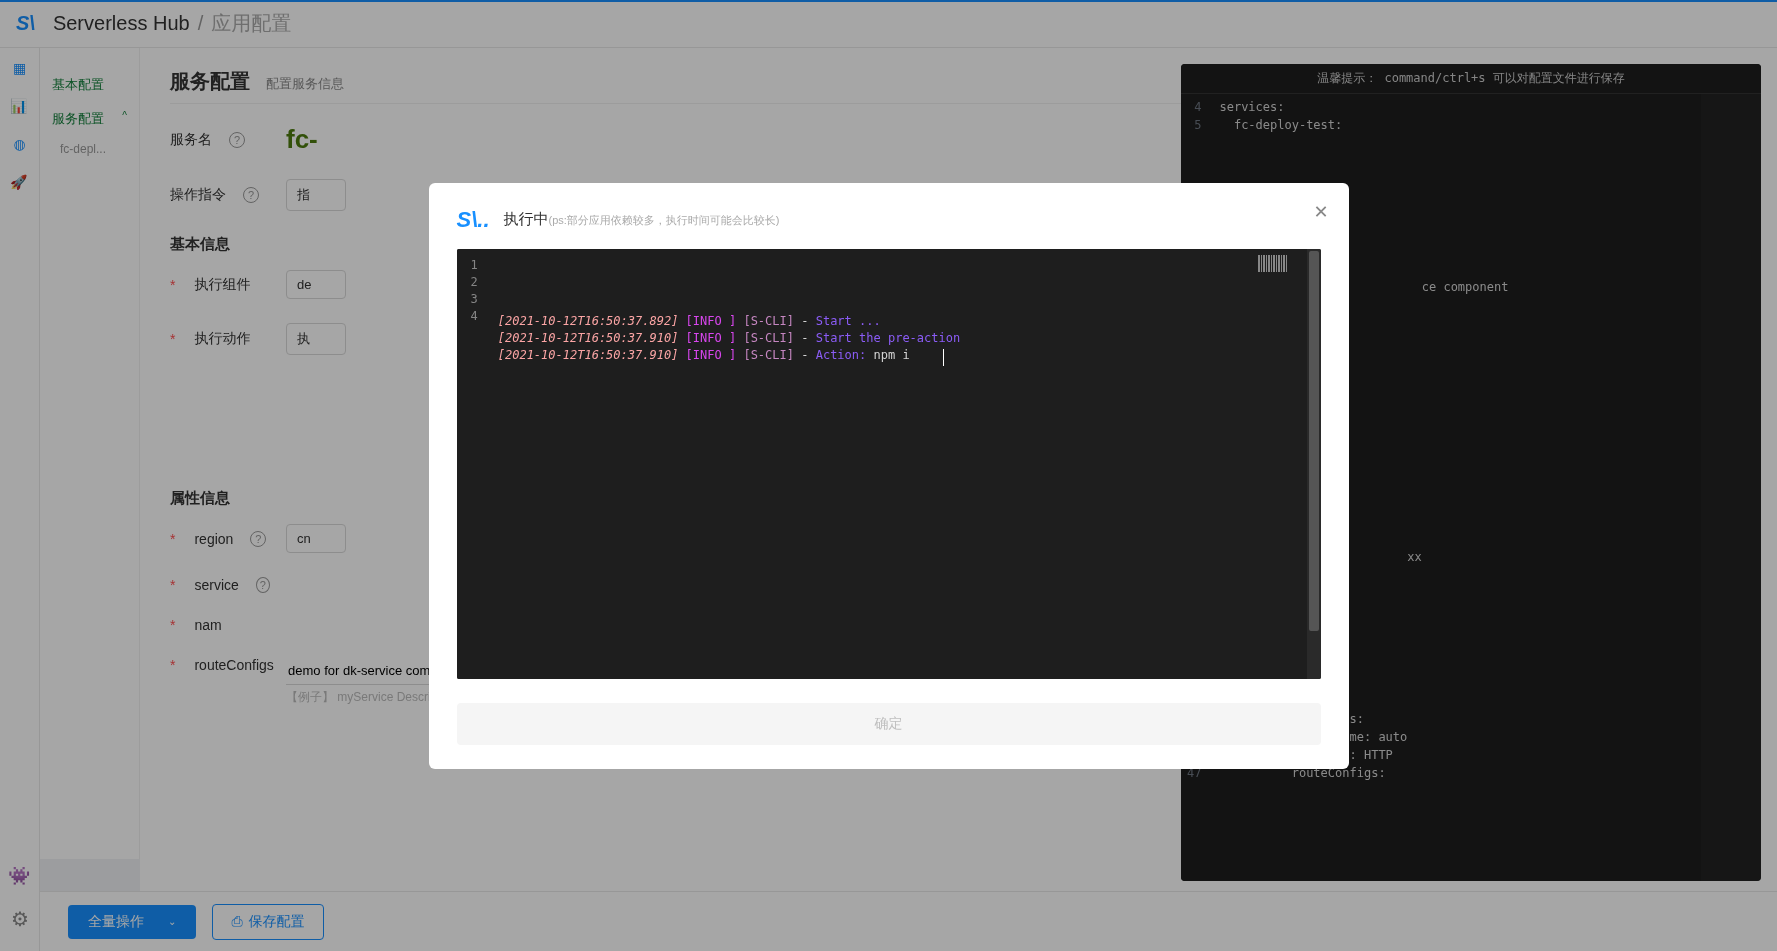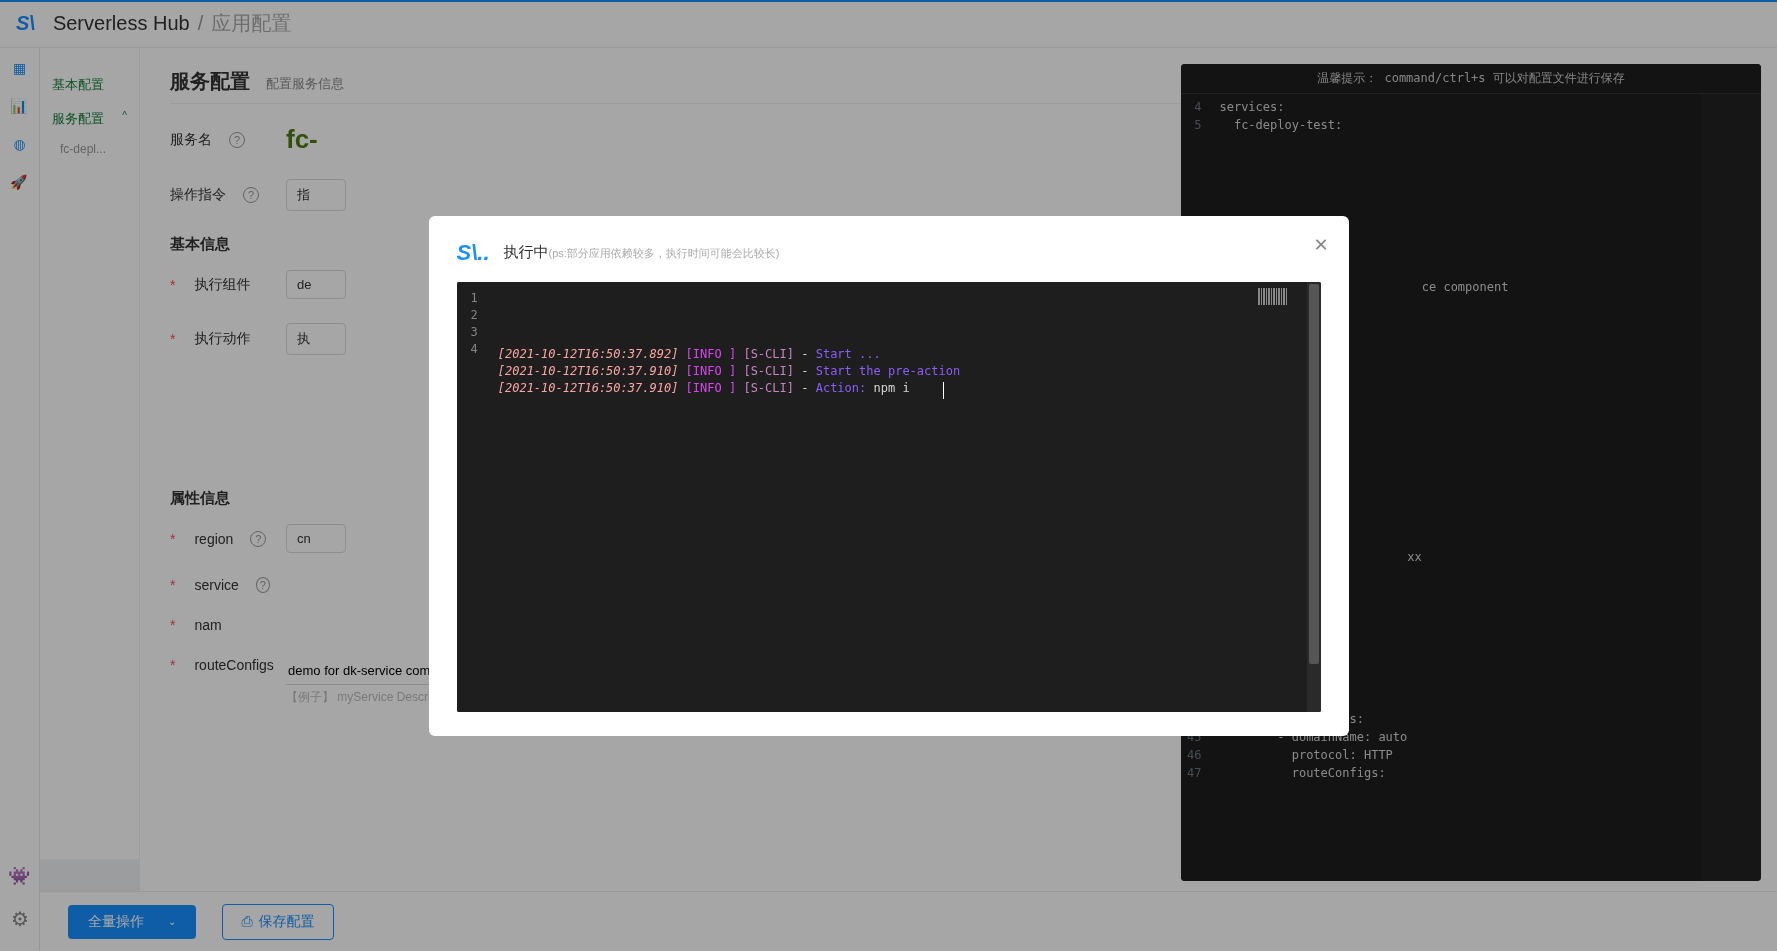--- a/index.html
+++ b/index.html
@@ -50,21 +50,21 @@
     .editor-panel { position: absolute; right: 16px; top: 64px; width: 580px; bottom: 70px; background: #1e1e1e; border-radius: 4px; overflow: hidden; font-family: "Menlo", "Consolas", monospace; font-size: 12px; }
     .editor-tip { background: #1e1e1e; color: #ccc; text-align: center; padding: 6px; font-size: 12px; border-bottom: 1px solid #333; }
     .editor-body { display: flex; height: calc(100% - 30px); }
     .gutter { background: #1e1e1e; color: #6e7681; text-align: right; padding: 4px 10px 4px 6px; user-select: none; }
     .gutter div { height: 18px; line-height: 18px; }
     .code { flex: 1; padding: 4px 8px; color: #d4d4d4; white-space: pre; }
     .code div { height: 18px; line-height: 18px; }
     .minimap { width: 60px; background: #252526; opacity: 0.6; }
     
     
-    .footer { position: absolute; left: 40px; right: 0; bottom: 0; height: 60px; background: #fff; border-top: 1px solid #e8e8e8; display: flex; align-items: center; padding: 0 28px; gap: 26px; }
+    .footer { position: absolute; left: 40px; right: 0; bottom: 0; height: 60px; background: #fff; border-top: 1px solid #e8e8e8; display: flex; align-items: center; padding: 0 28px; gap: 16px; }
     .btn-primary { background: #1890ff; color: #fff; border: none; border-radius: 4px; padding: 8px 20px; font-size: 14px; display: flex; align-items: center; gap: 24px; cursor: pointer; }
     .btn-primary .caret { font-size: 10px; }
     .btn-outline { background: #fff; color: #1890ff; border: 1px solid #1890ff; border-radius: 4px; padding: 8px 18px; font-size: 14px; display: flex; align-items: center; gap: 6px; cursor: pointer; }
     
     
     .overlay { position: absolute; inset: 0; background: rgba(0,0,0,0.35); display: flex; align-items: center; justify-content: center; z-index: 100; }
     .modal { width: 920px; background: #fff; border-radius: 6px; padding: 24px 28px; position: relative; }
     .modal-header { display: flex; align-items: center; gap: 14px; margin-bottom: 16px; }
     .modal-logo { font-weight: bold; font-size: 22px; color: #1890ff; font-style: italic; }
     .modal-title { font-size: 15px; color: #333; }
@@ -265,14 +265,15 @@
           <div>4</div>
         </div>
       <div class="term-body" id="tb">
         <div class="cursor-caret"></div>
         <div class="barcode"><span></span><span></span><span></span><span></span><span></span><span></span><span></span><span></span><span></span><span></span><span></span><span></span></div>
       <div><span class="t-ts">[2021-10-12T16:50:37.892]</span> <span class="t-info">[INFO ]</span> <span class="t-cli">[S-CLI]</span> <span class="t-dash">-</span> <span class="t-act">Start ...</span></div><div><span class="t-ts">[2021-10-12T16:50:37.910]</span> <span class="t-info">[INFO ]</span> <span class="t-cli">[S-CLI]</span> <span class="t-dash">-</span> <span class="t-act">Start the pre-action</span></div><div><span class="t-ts">[2021-10-12T16:50:37.910]</span> <span class="t-info">[INFO ]</span> <span class="t-cli">[S-CLI]</span> <span class="t-dash">-</span> <span class="t-act">Action:</span> <span>npm i</span></div><div></div></div>
       <div class="term-scrollbar">
           <div class="term-thumb"></div>
         </div>
     </div>
+    <button class="modal-ok" disabled="">确定</button>
   </div>
 </div>
 
 </body></html>

